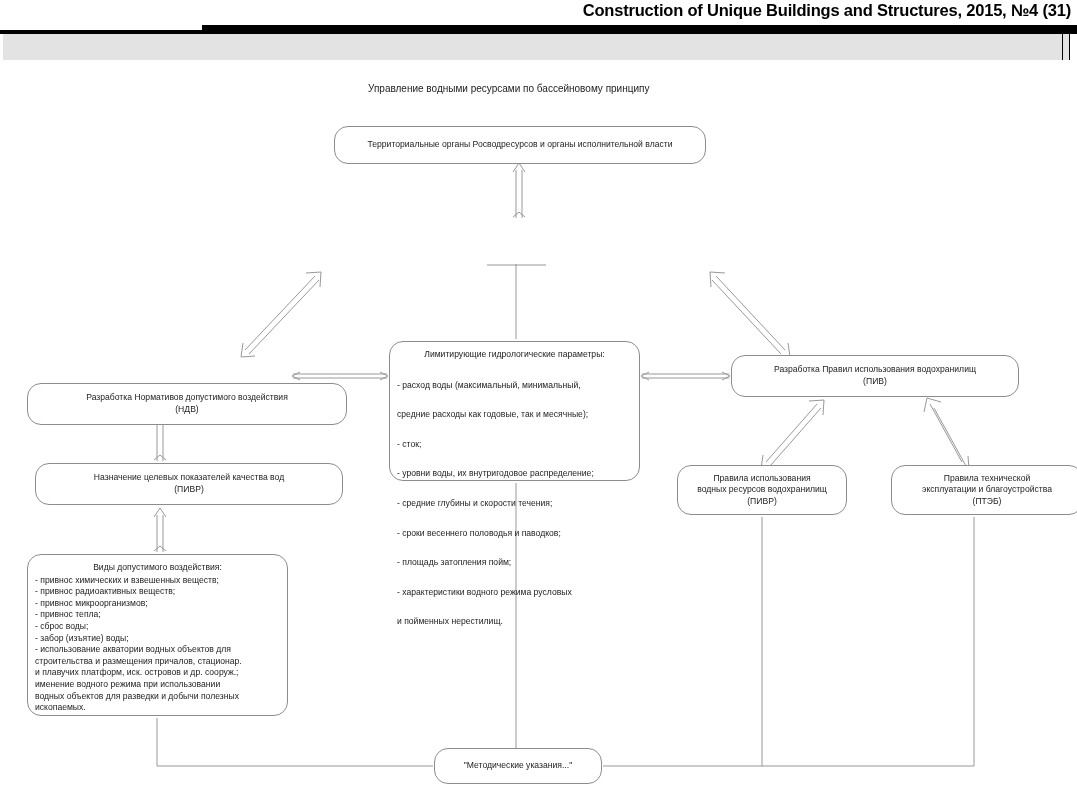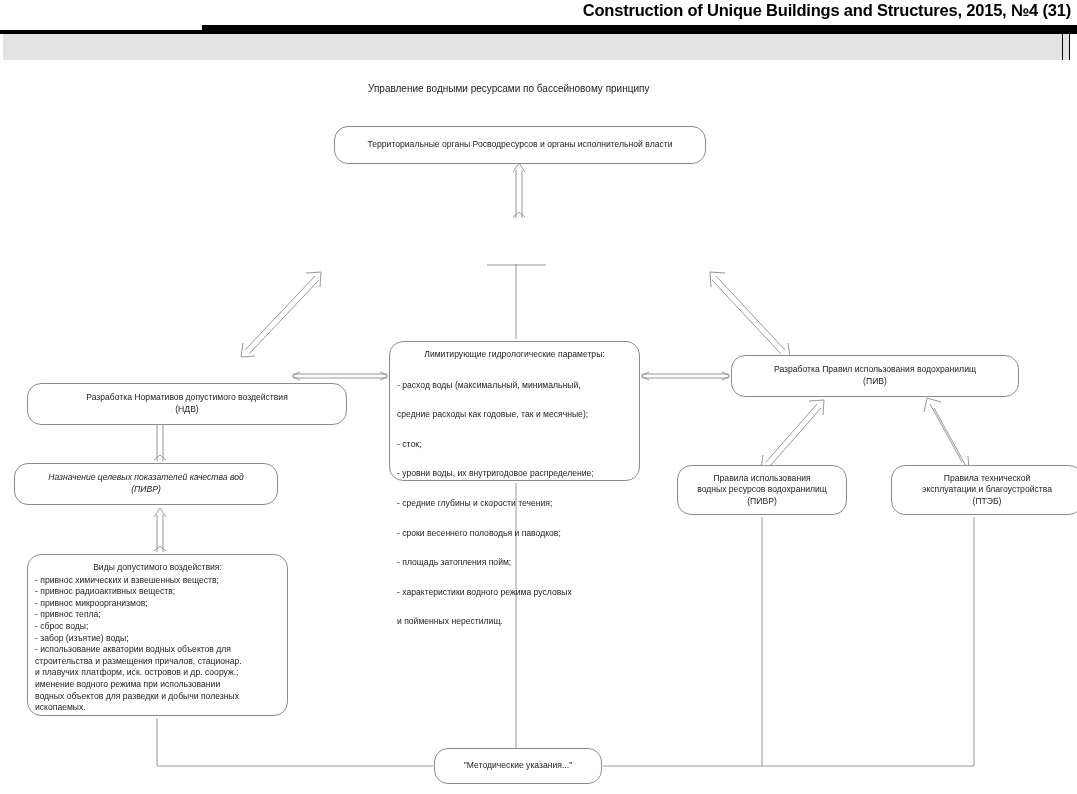--- a/index.html
+++ b/index.html
@@ -123,21 +123,21 @@
     color: #1c1c1c;
     z-index: 3;
   }
 
   
   #node-territorial { left: 334px; top: 66px;  width: 372px; height: 38px; }
   #node-skiovo      { left: 319px; top: 160px; width: 386px; height: 42px; }
   #node-ndv         { left: 27px;  top: 295px; width: 320px; height: 42px; margin-top: 28px; }
   #node-limit       { left: 389px; top: 281px; width: 251px; height: 140px; }
   #node-piv         { left: 731px; top: 295px; width: 288px; height: 42px; }
-  #node-cpkv        { left: 14px;  top: 403px; width: 264px; height: 42px; font-style: italic; }
+  #node-cpkv        { left: 35px;  top: 403px; width: 308px; height: 42px; }
   #node-pivr        { left: 677px; top: 405px; width: 170px; height: 50px; }
   #node-pteb        { left: 891px; top: 405px; width: 192px; height: 50px; }
   #node-types       { left: 27px;  top: 494px; width: 261px; height: 162px; }
   #node-method      { left: 434px; top: 688px; width: 168px; height: 36px; }
 
   #node-limit { padding-top: 7px; gap: 18px; }
   #node-types { padding-top: 7px; }
 </style>
 </head>
 <body>

